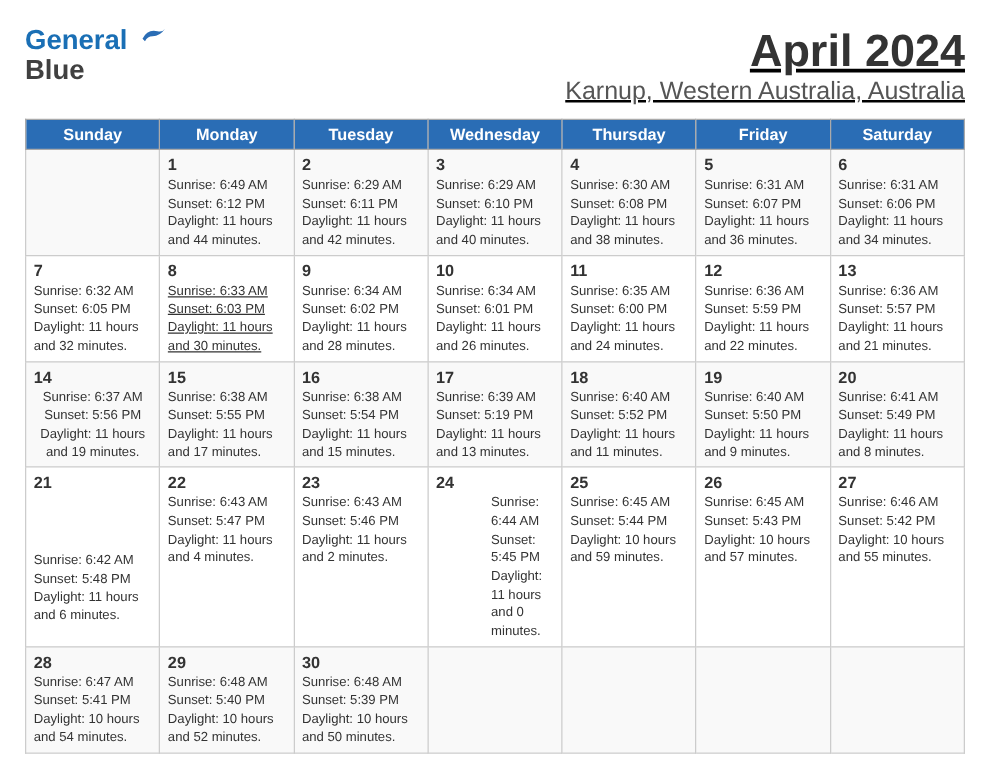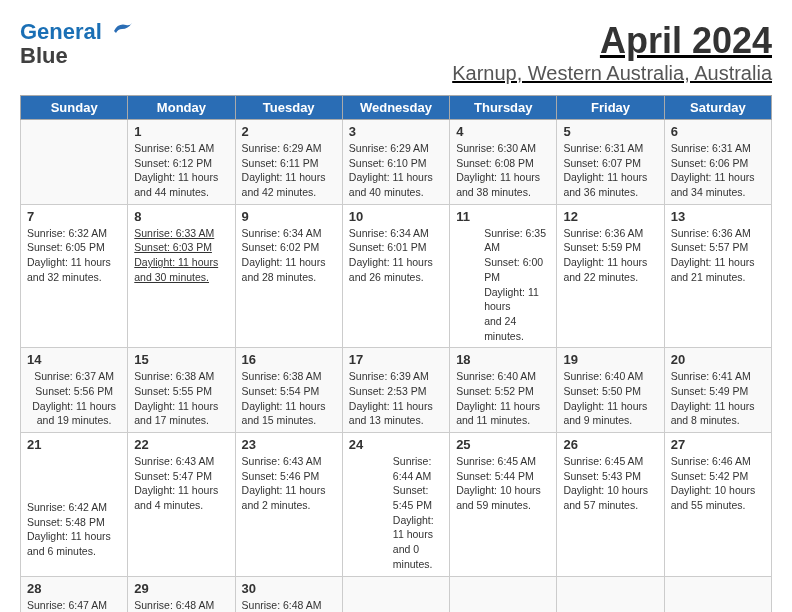--- a/index.html
+++ b/index.html
@@ -121,21 +121,21 @@
         <th>Thursday</th>
         <th>Friday</th>
         <th>Saturday</th>
       </tr>
   </thead>
   <tbody id="calendar-body">
   <tr>
         <td class="empty-cell"></td>
         <td>
           <span class="day-number">1</span>
-          <div class="day-info" style="white-space: pre-line;">Sunrise: 6:51 AM
+          <div class="day-info" style="white-space: pre-line;">Sunrise: 6:49 AM
 Sunset: 6:12 PM
 Daylight: 11 hours
 and 44 minutes.</div>
         </td>
         <td>
           <span class="day-number">2</span>
           <div class="day-info" style="white-space: pre-line;">Sunrise: 6:29 AM
 Sunset: 6:11 PM
 Daylight: 11 hours
 and 42 minutes.</div>
@@ -193,21 +193,21 @@
         </td>
         <td>
           <span class="day-number">10</span>
           <div class="day-info" style="white-space: pre-line;">Sunrise: 6:34 AM
 Sunset: 6:01 PM
 Daylight: 11 hours
 and 26 minutes.</div>
         </td>
         <td>
           <span class="day-number">11</span>
-          <div class="day-info" style="white-space: pre-line; margin-left: 28px;">Sunrise: 6:35 AM
+          <div class="day-info" style="white-space: pre-line;">Sunrise: 6:35 AM
 Sunset: 6:00 PM
 Daylight: 11 hours
 and 24 minutes.</div>
         </td>
         <td>
           <span class="day-number">12</span>
           <div class="day-info" style="white-space: pre-line;">Sunrise: 6:36 AM
 Sunset: 5:59 PM
 Daylight: 11 hours
 and 22 minutes.</div>
@@ -238,21 +238,21 @@
         <td>
           <span class="day-number">16</span>
           <div class="day-info" style="white-space: pre-line;">Sunrise: 6:38 AM
 Sunset: 5:54 PM
 Daylight: 11 hours
 and 15 minutes.</div>
         </td>
         <td>
           <span class="day-number">17</span>
           <div class="day-info" style="white-space: pre-line;">Sunrise: 6:39 AM
-Sunset: 2:53 PM
+Sunset: 5:19 PM
 Daylight: 11 hours
 and 13 minutes.</div>
         </td>
         <td>
           <span class="day-number">18</span>
           <div class="day-info" style="white-space: pre-line;">Sunrise: 6:40 AM
 Sunset: 5:52 PM
 Daylight: 11 hours
 and 11 minutes.</div>
         </td>

